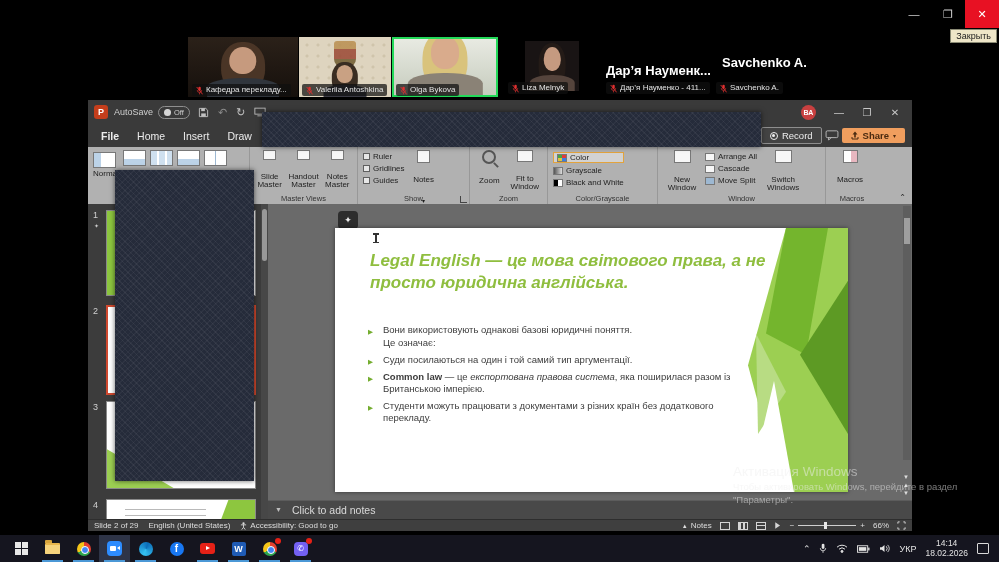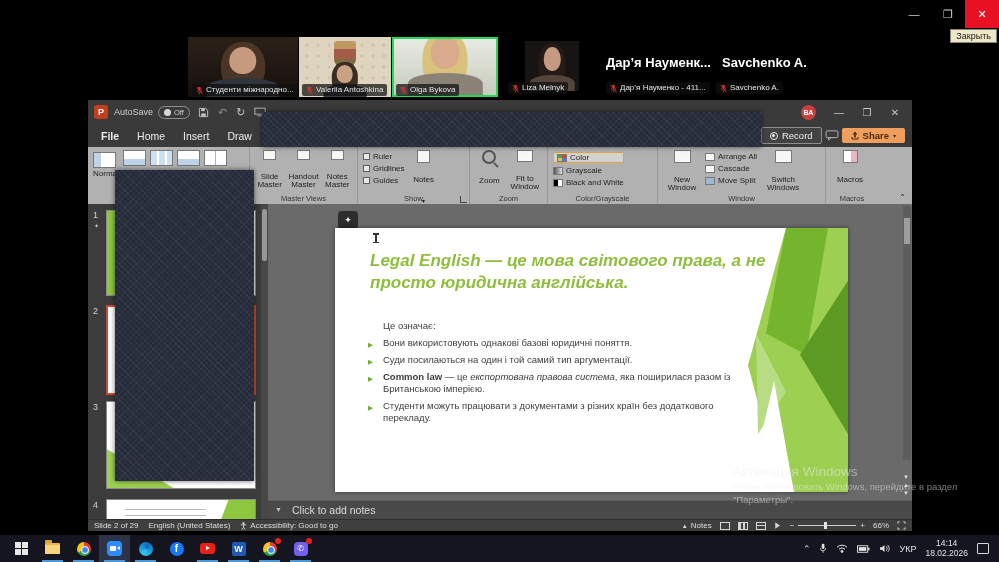--- a/index.html
+++ b/index.html
@@ -195,31 +195,31 @@
       </div>
   </div>
   <div class="tile vt4">
     <div class="person">
         <div class="hair"></div>
         <div class="face"></div>
         <div class="body"></div>
       </div>
   </div>
 
-  <div class="aname" style="left:606px;top:55px;">Дар’я Науменк...</div>
+  <div class="aname" style="left:606px;top:63px;">Дар’я Науменк...</div>
   <div class="aname" style="left:722px;top:55px;">Savchenko  A.</div>
 
   <div class="vbadge" style="left:192px;top:84px;">
     <svg width="7" height="9" viewBox="0 0 10 12">
         <rect x="3.4" y="0.5" width="3.4" height="6" rx="1.7" fill="#e03030"></rect>
         <path d="M1.8 5.5a3.2 3.2 0 0 0 6.4 0" stroke="#e03030" fill="none"></path>
         <line x1="5" y1="9" x2="5" y2="11.5" stroke="#e03030"></line>
         <line x1="1" y1="1" x2="9.5" y2="11.5" stroke="#e03030" stroke-width="1.3"></line>
       </svg>
-    <span>Студенти міжнародно...</span>
+    <span>Кафедра перекладу...</span>
   </div>
   <div class="vbadge" style="left:302px;top:84px;">
     <svg width="7" height="9" viewBox="0 0 10 12">
         <rect x="3.4" y="0.5" width="3.4" height="6" rx="1.7" fill="#e03030"></rect>
         <path d="M1.8 5.5a3.2 3.2 0 0 0 6.4 0" stroke="#e03030" fill="none"></path>
         <line x1="5" y1="9" x2="5" y2="11.5" stroke="#e03030"></line>
         <line x1="1" y1="1" x2="9.5" y2="11.5" stroke="#e03030" stroke-width="1.3"></line>
       </svg>
     <span>Valeriia Antoshkina</span>
   </div>
@@ -470,22 +470,22 @@
           <div class="slide">
             <div class="deco">
               <i class="d1"></i>
                 <i class="d2"></i>
                 <i class="d3"></i>
                 <i class="d4"></i>
                 <i class="d5"></i>
             </div>
             <div class="slide-title">Legal English — це мова світового права, а не просто юридична англійська.</div>
             <div class="bullets">
+                <div class="bullet marked"><span>Вони використовують однакові базові юридичні поняття.</span></div>
                 <div class="bullet plain"><span>Це означає:</span></div>
-                <div class="bullet marked"><span>Вони використовують однакові базові юридичні поняття.</span></div>
                 <div class="bullet marked"><span>Суди посилаються на один і той самий тип аргументації.</span></div>
                 <div class="bullet marked"><span style="font-weight: 700;">Common law</span><span> — це </span><span style="font-style: italic;">експортована правова система</span><span>, яка поширилася разом із Британською імперією.</span></div>
                 <div class="bullet marked"><span>Студенти можуть працювати з документами з різних країн без додаткового перекладу.</span></div>
               </div>
           </div>
           <div class="vscroll">
               <div class="vthumb"></div>
             </div>
           <div class="navbtns">
             <span>▼</span>

